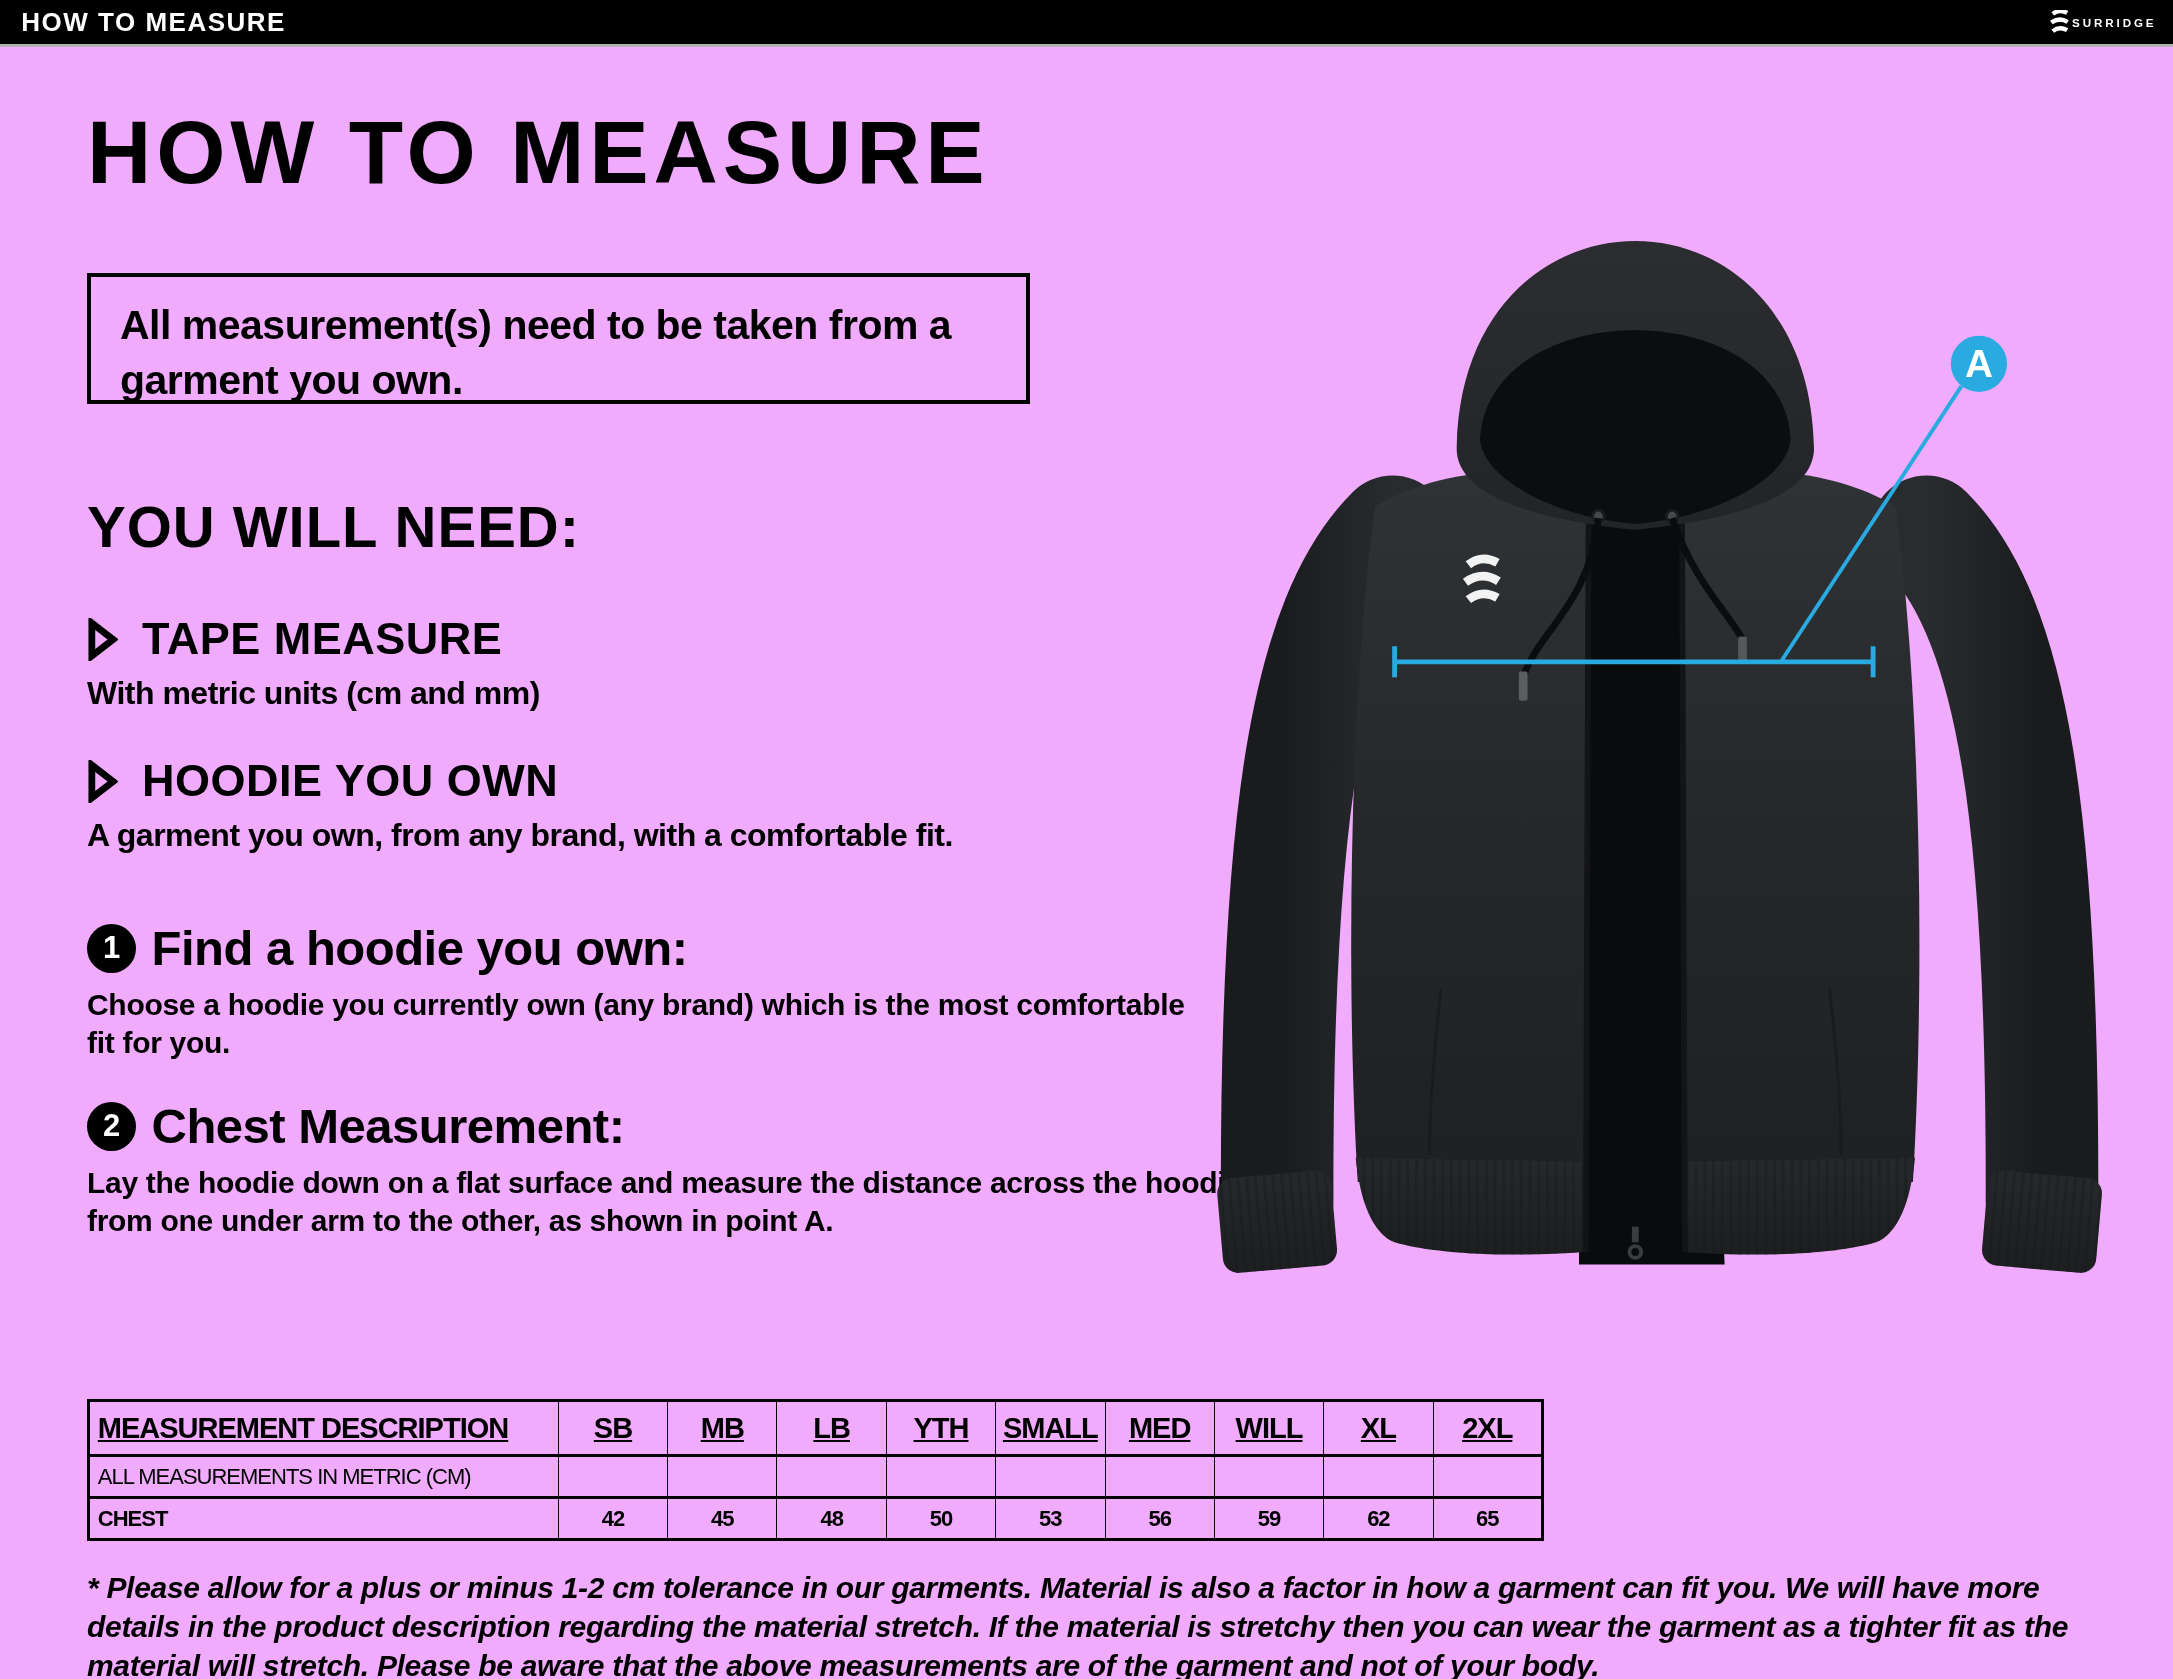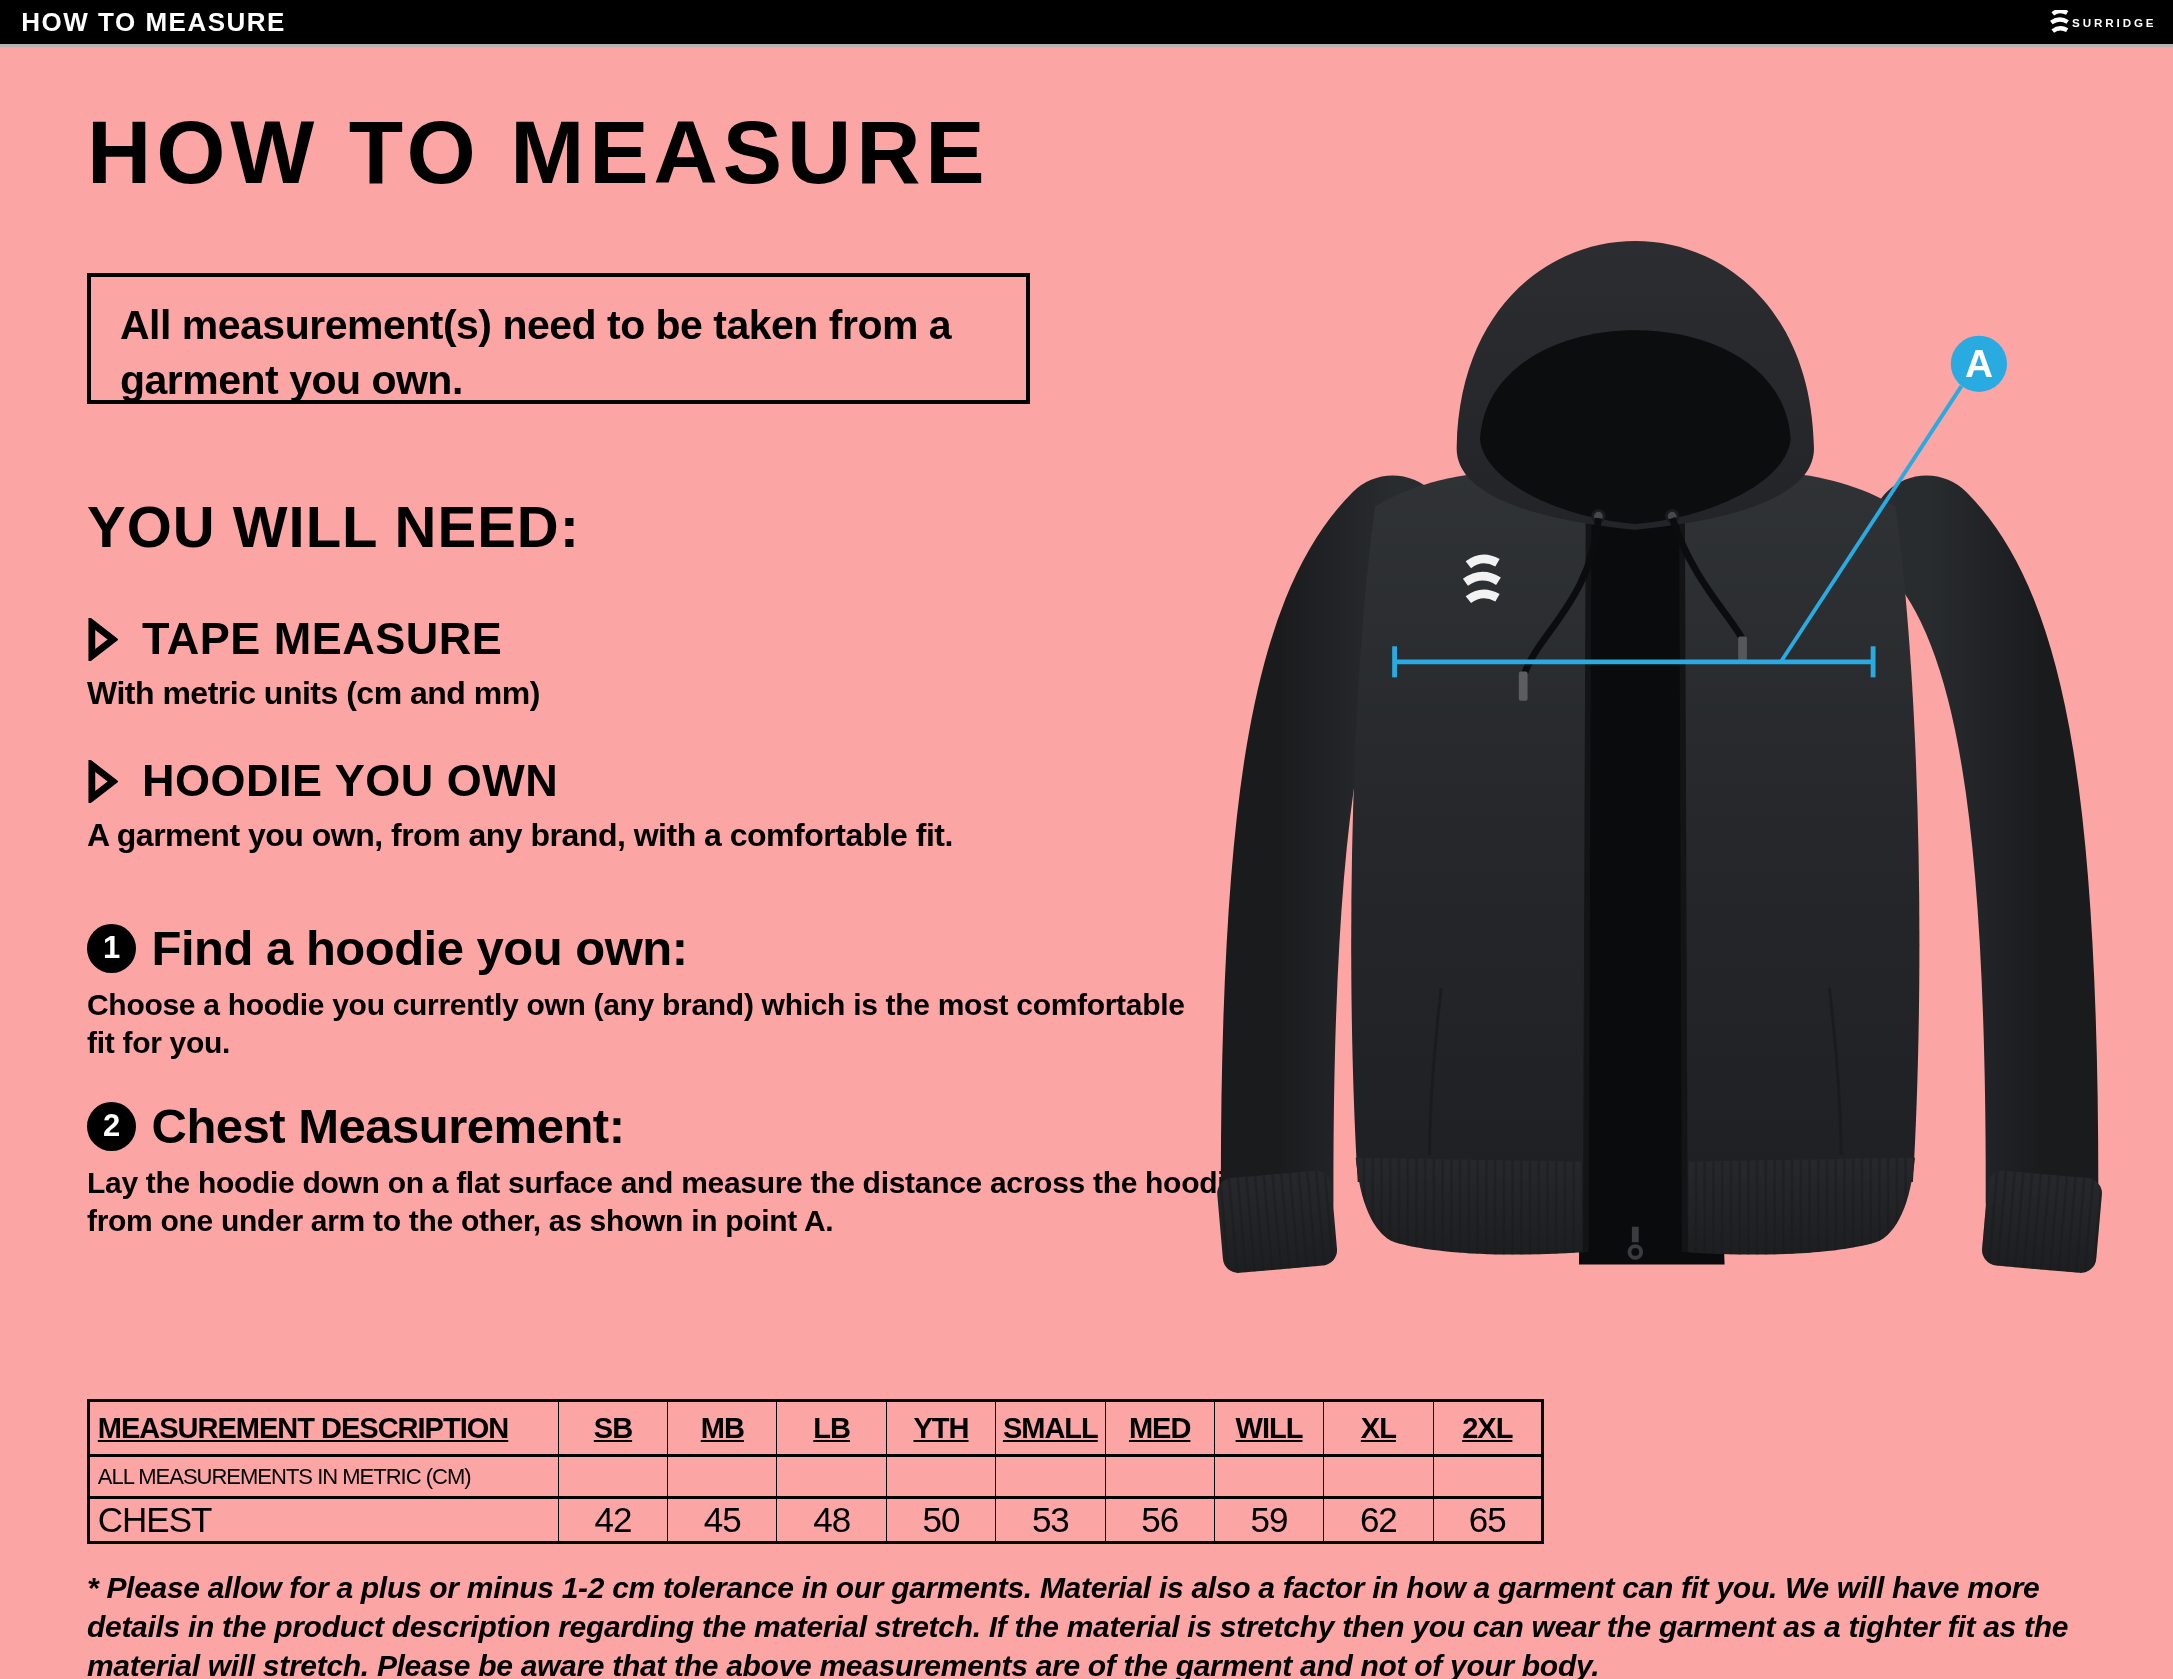--- a/index.html
+++ b/index.html
@@ -1,16 +1,16 @@
 <!DOCTYPE html>
 <html><head>
 <meta charset="utf-8">
 <style>
   html,body{margin:0;padding:0;background:#fff;}
-  #canvas{position:relative;width:2174px;height:1680px;background:#fca5a5;overflow:hidden;
+  #canvas{position:relative;width:2174px;height:1680px;background:#f0abfc;overflow:hidden;
           font-family:"Liberation Sans",sans-serif;color:#000;}
 
   
   .topbar{position:absolute;left:0;top:0;width:2174px;height:47px;background:#000;
           border-bottom:3.9px solid #b3b3b3;display:flex;align-items:center;justify-content:space-between;box-sizing:border-box;}
   .topbar-title{color:#fff;font-weight:bold;font-size:26px;letter-spacing:1.5px;padding-left:21.3px;}
   .brand{display:flex;flex-direction:row;align-items:center;padding-right:17.5px;line-height:1;}
   .brand svg{display:block;}
   .brand-label{color:#fff;font-size:11.6px;font-weight:bold;letter-spacing:2.9px;margin-top:1px;}
 
@@ -34,21 +34,21 @@
   .sizechart-main{font-size:60px;font-weight:bold;letter-spacing:0px;}
   .sizechart-sub{font-size:32px;font-weight:bold;margin-left:13.6px;letter-spacing:-0.5px;}
 
   table.sizes{position:absolute;left:87px;top:1399px;width:1457px;border-collapse:collapse;
               border:3.9px solid #000;table-layout:fixed;}
   table.sizes th,table.sizes td{border:1.9px solid #000;letter-spacing:-1px;overflow:hidden;white-space:nowrap;}
   table.sizes th{font-size:29px;font-weight:bold;height:50px;text-align:center;}
   table.sizes th.desc{text-align:left;padding-left:7.8px;width:459px;}
   tr.note-row td{height:37px;border-bottom:3.9px solid #000;font-size:22px;font-weight:normal;}
   tr.note-row td.lbl{padding-left:7.8px;}
-  tr.data-row td{height:37px;font-size:35px;font-weight:normal;text-align:center;}
+  tr.data-row td{height:37px;font-size:22px;font-weight:bold;text-align:center;}
   tr.data-row td.lbl{text-align:left;padding-left:7.8px;}
   thead th{border-bottom:3.9px solid #000 !important;text-decoration:underline;}
 
   .footnote{position:absolute;left:87px;top:1568px;width:2042px;font-size:30px;font-weight:bold;
             font-style:italic;line-height:39px;letter-spacing:-0.3px;}
 
   
   .hoodie-wrap{position:absolute;left:1150px;top:192px;width:1024px;height:1092px;}
 </style>
 </head>

